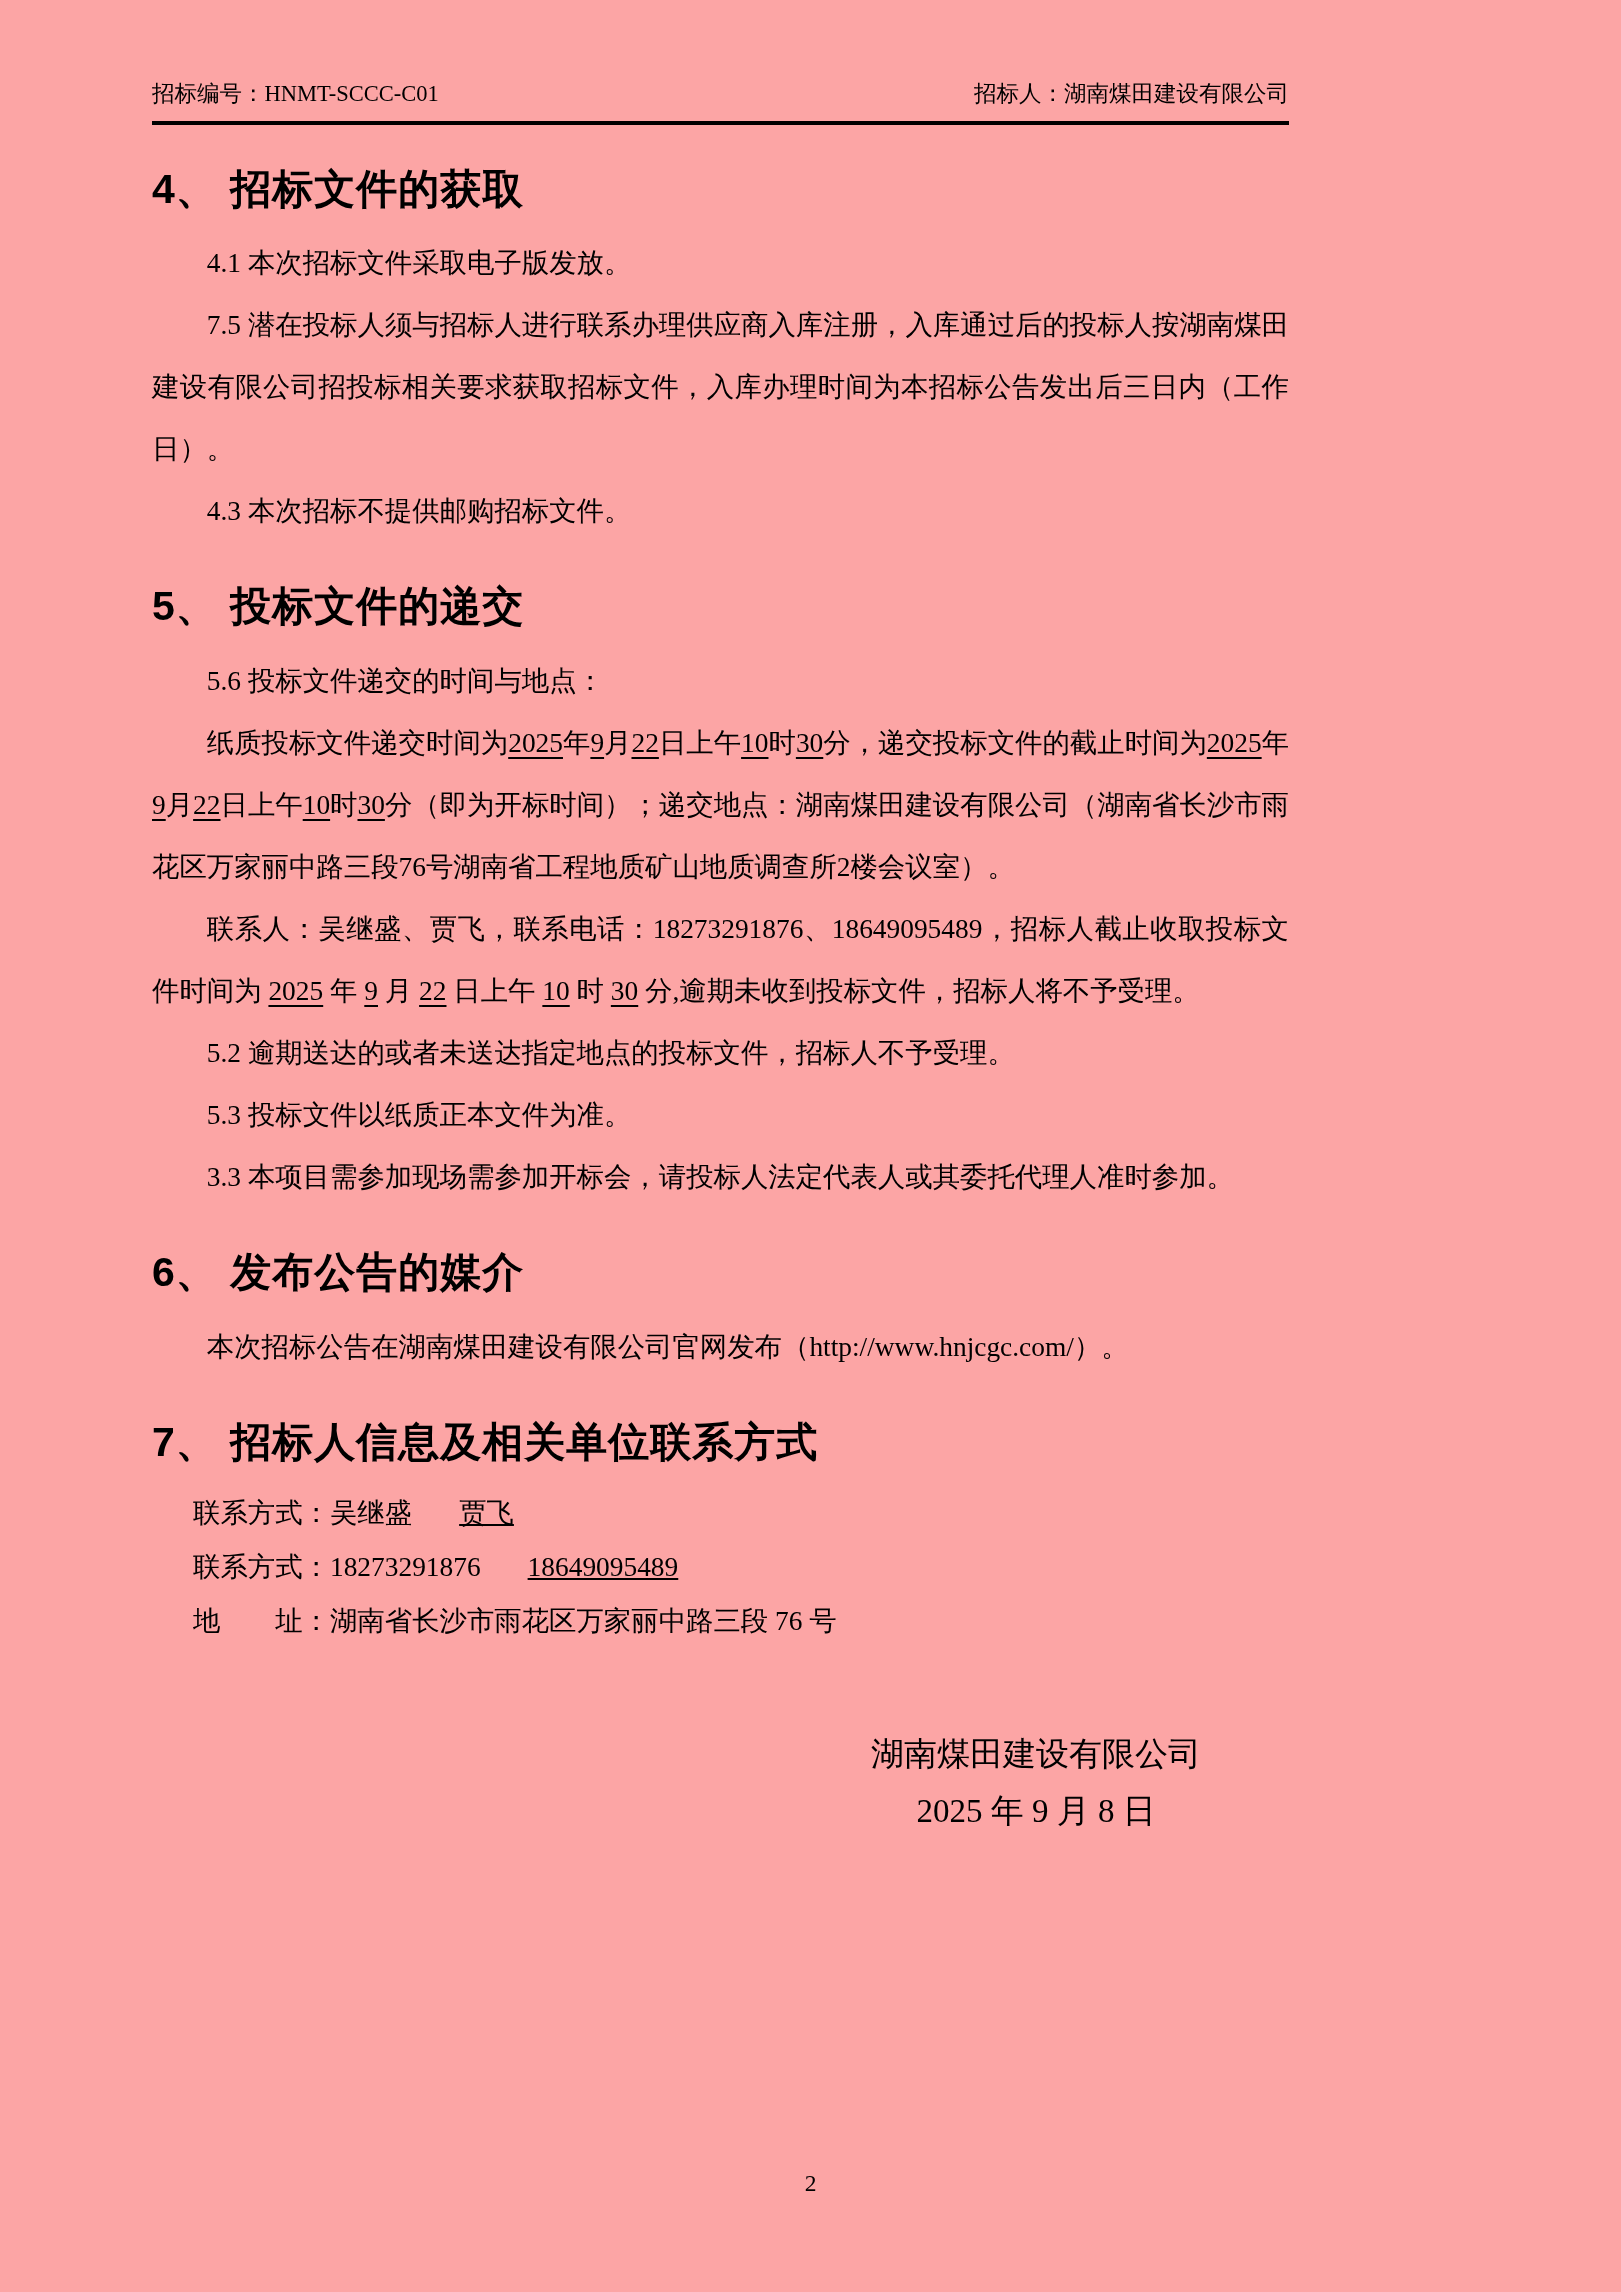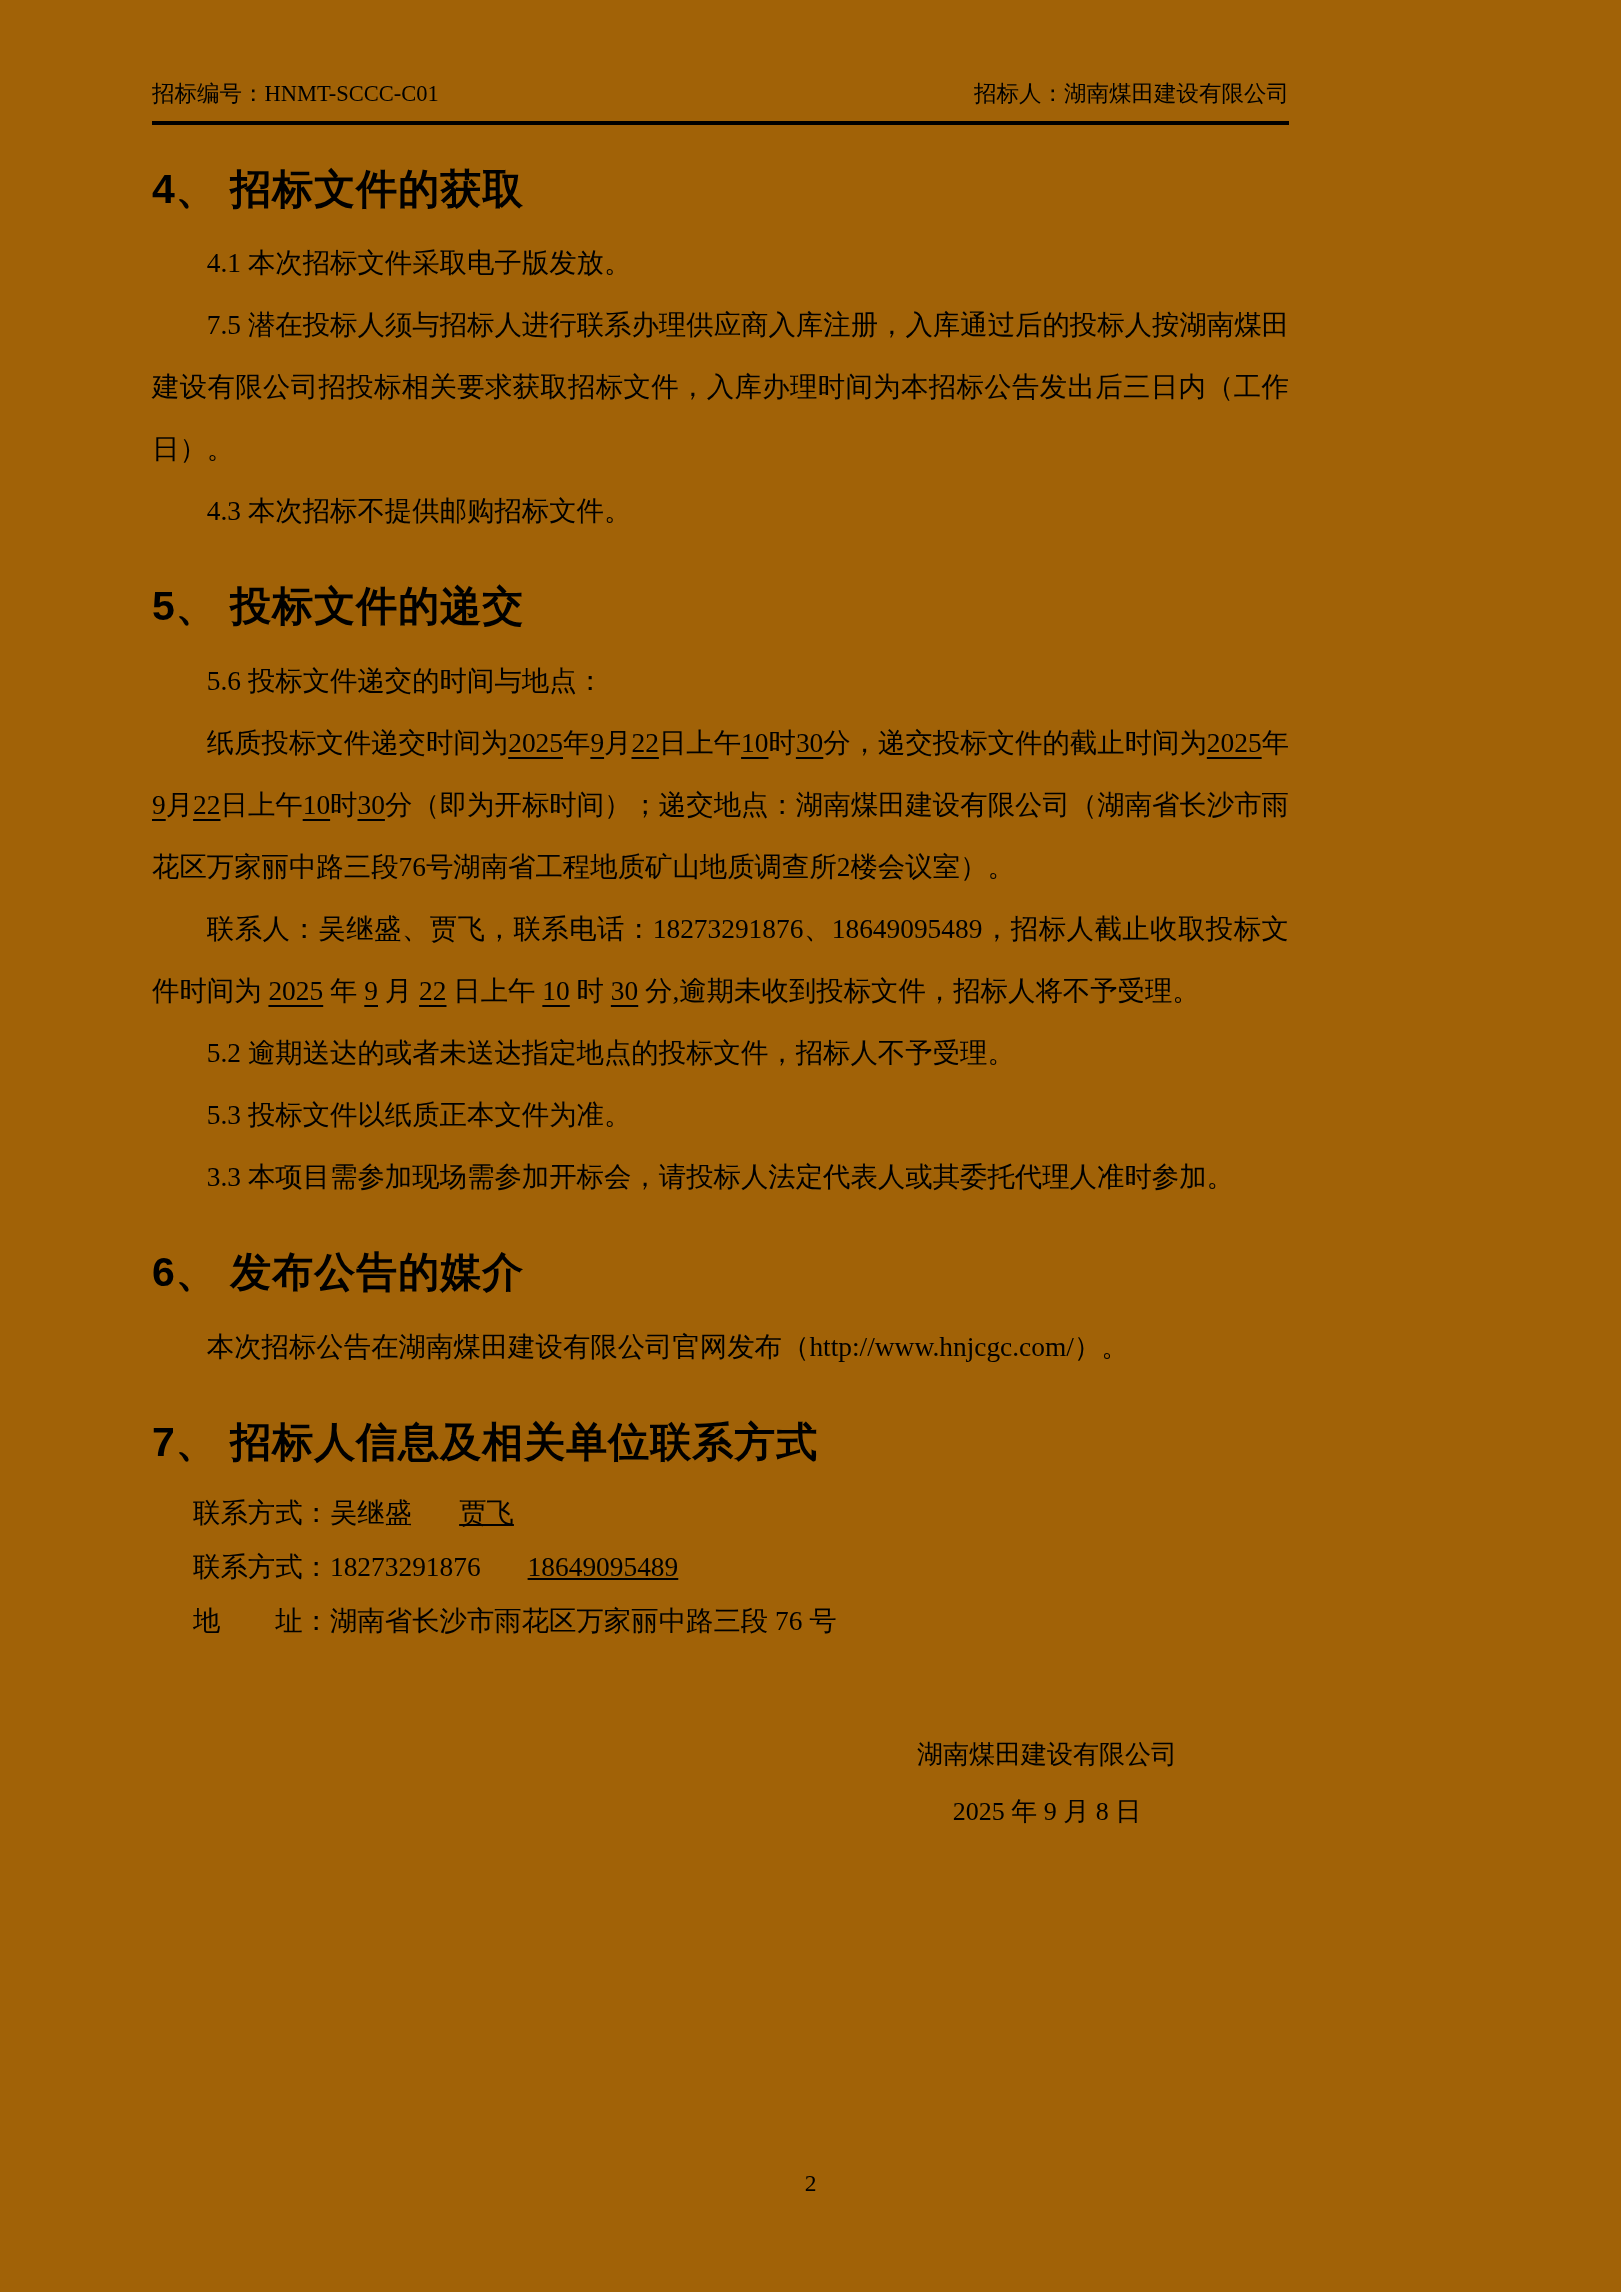--- a/index.html
+++ b/index.html
@@ -1,21 +1,21 @@
 <!DOCTYPE html>
 <html lang="zh"><head>
 <meta charset="utf-8">
 <style>
   * { margin: 0; padding: 0; box-sizing: border-box; }
   html, body { background: #ffffff; }
   .page {
     position: relative;
     width: 1621px;
     height: 2293px;
-    background: #a16207;
+    background: #fca5a5;
     color: #000000;
     font-family: "Liberation Serif", "DejaVu Serif", serif;
     padding: 0 332px 0 152px;
     overflow: hidden;
   }
   .doc-header {
     display: flex;
     justify-content: space-between;
     align-items: flex-end;
     padding-top: 78px;
@@ -42,23 +42,23 @@
   .contact-line {
     font-size: 27.4px;
     line-height: 54px;
     padding-left: 41px;
   }
   .val-gap { margin-left: 47px; text-decoration: underline; }
   .signature {
     margin-top: 78px;
     width: max-content;
     margin-left: auto;
-    margin-right: 112px;
+    margin-right: 88px;
     text-align: center;
-    font-size: 26px;
+    font-size: 33px;
     line-height: 57px;
   }
   .page-footer {
     position: absolute;
     left: 0; right: 0;
     bottom: 96px;
     text-align: center;
     font-size: 23.5px;
   }
 </style>

